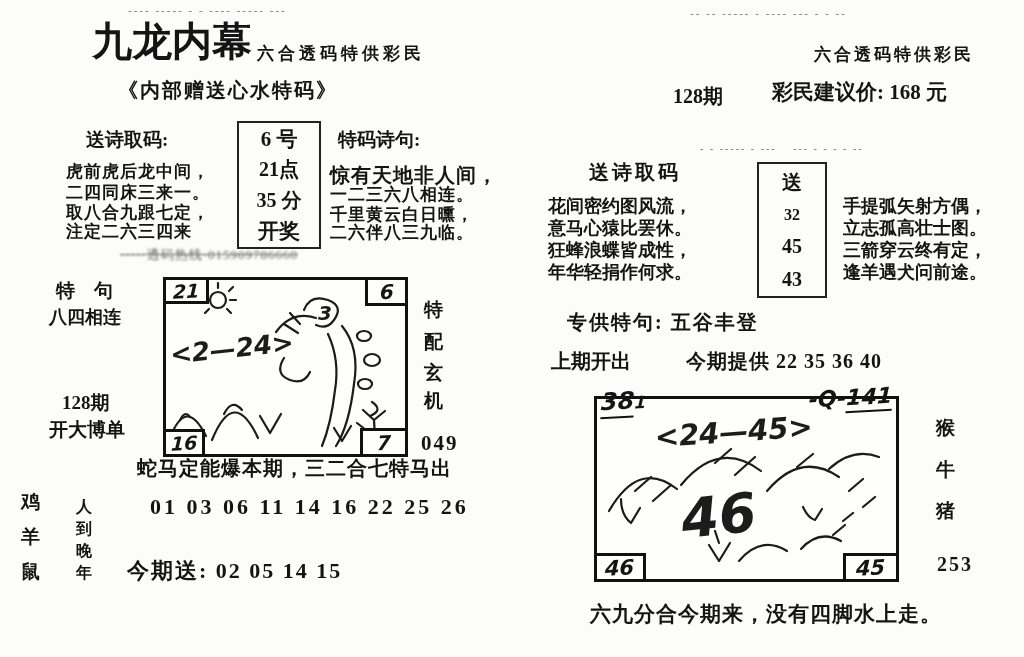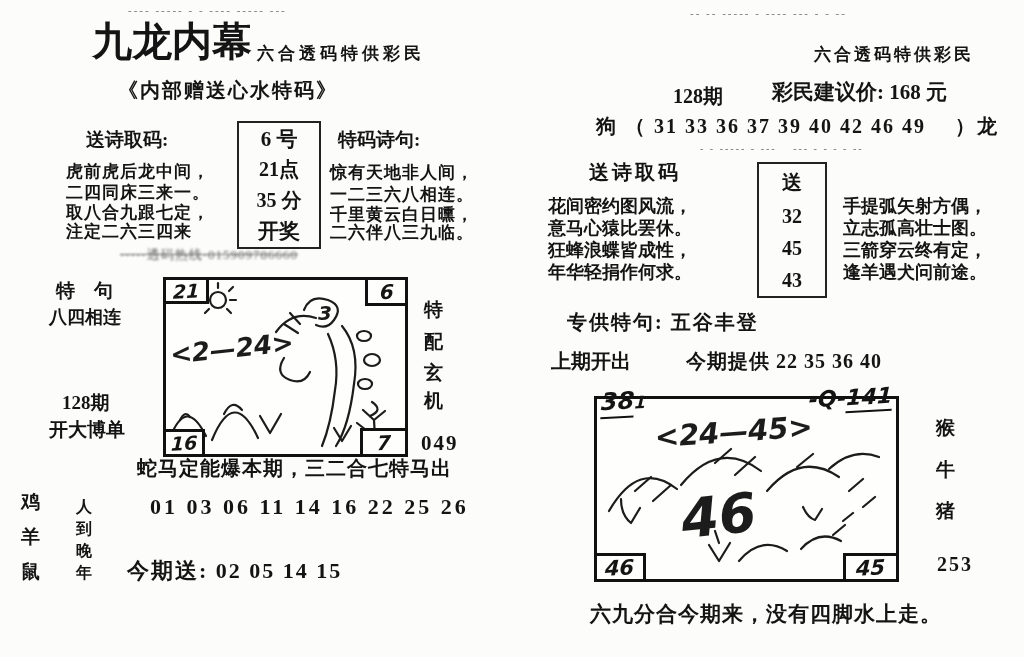--- a/index.html
+++ b/index.html
@@ -48,21 +48,21 @@
     <div class="b" style="font-size:20px;">21点</div>
     <div class="b" style="font-size:20px;">35 分</div>
     <div class="b" style="font-size:21px;">开奖</div>
   </div>
 
   <div class="t b" style="left:66px;top:163px;font-size:17px;letter-spacing:1px;">虎前虎后龙中间，</div>
   <div class="t b" style="left:66px;top:184px;font-size:17px;letter-spacing:1px;">二四同床三来一。</div>
   <div class="t b" style="left:66px;top:204px;font-size:17px;letter-spacing:1px;">取八合九跟七定，</div>
   <div class="t b" style="left:66px;top:223px;font-size:17px;letter-spacing:1px;">注定二六三四来</div>
 
-  <div class="t b" style="left:330px;top:165px;font-size:17px;letter-spacing:1px;font-family:Liberation Mono, monospace;">惊有天地非人间，</div>
+  <div class="t b" style="left:330px;top:165px;font-size:20px;letter-spacing:1px;">惊有天地非人间，</div>
   <div class="t b" style="left:330px;top:186px;font-size:17px;letter-spacing:1px;">一二三六八相连。</div>
   <div class="t b" style="left:330px;top:206px;font-size:17px;letter-spacing:1px;">千里黄云白日曛，</div>
   <div class="t b" style="left:330px;top:224px;font-size:17px;letter-spacing:1px;">二六伴八三九临。</div>
 
   <div class="t struck" style="left:120px;top:248px;">·····透码热线·015909786660</div>
 
   <div class="frame" style="left:163px;top:277px;width:245px;height:180px;">
     <div class="tab" style="left:-3px;top:-3px;width:46px;height:27px;">
       <span class="hw" style="font-size:19px;">21</span>
     </div>
@@ -129,33 +129,32 @@
 
   <div class="vchar" style="left:76px;top:499px;font-size:16px;">人</div>
   <div class="vchar" style="left:76px;top:521px;font-size:16px;">到</div>
   <div class="vchar" style="left:76px;top:543px;font-size:16px;">晚</div>
   <div class="vchar" style="left:76px;top:565px;font-size:16px;">年</div>
 
   <div class="t scribble" style="left:690px;top:8px;">‐- -- -‐--- - ---- --- - - -‐</div>
   <div class="t b" style="left:814px;top:46px;font-size:17px;letter-spacing:3px;">六合透码特供彩民</div>
   <div class="t b" style="left:673px;top:86px;font-size:20px;">128期</div>
   <div class="t b" style="left:772px;top:82px;font-size:21px;">彩民建议价:  168 元</div>
-  <div class="t b" style="left:596px;top:116px;font-size:20px;letter-spacing:2px;">狗 （ 31 33 36 37 39 40 42 46 49　 ）龙</div>
   <div class="t scribble" style="left:700px;top:144px;font-size:10px;">‐ - ----- - ---　 --- - - - - -‐</div>
 
   <div class="t b" style="left:589px;top:162px;font-size:20px;letter-spacing:3px;font-family:Liberation Serif, serif;">送诗取码</div>
 
   <div class="t b" style="left:548px;top:197px;font-size:18px;">花间密约图风流，</div>
   <div class="t b" style="left:548px;top:219px;font-size:18px;">意马心猿比罢休。</div>
   <div class="t b" style="left:548px;top:241px;font-size:18px;">狂蜂浪蝶皆成性，</div>
   <div class="t b" style="left:548px;top:263px;font-size:18px;">年华轻捐作何求。</div>
 
   <div class="smallbox" style="left:757px;top:162px;width:70px;height:136px;">
     <div class="b" style="font-size:20px;">送</div>
-    <div class="b" style="font-size:20px;">32</div>
+    <div class="b" style="font-size:16px;">32</div>
     <div class="b" style="font-size:20px;">45</div>
     <div class="b" style="font-size:20px;">43</div>
   </div>
 
   <div class="t b" style="left:843px;top:197px;font-size:18px;">手提弧矢射方偶，</div>
   <div class="t b" style="left:843px;top:219px;font-size:18px;">立志孤高壮士图。</div>
   <div class="t b" style="left:843px;top:241px;font-size:18px;">三箭穿云终有定，</div>
   <div class="t b" style="left:843px;top:263px;font-size:18px;">逢羊遇犬问前途。</div>
 
   <div class="t b" style="left:567px;top:312px;font-size:20px;letter-spacing:2px;">专供特句:  五谷丰登</div>

